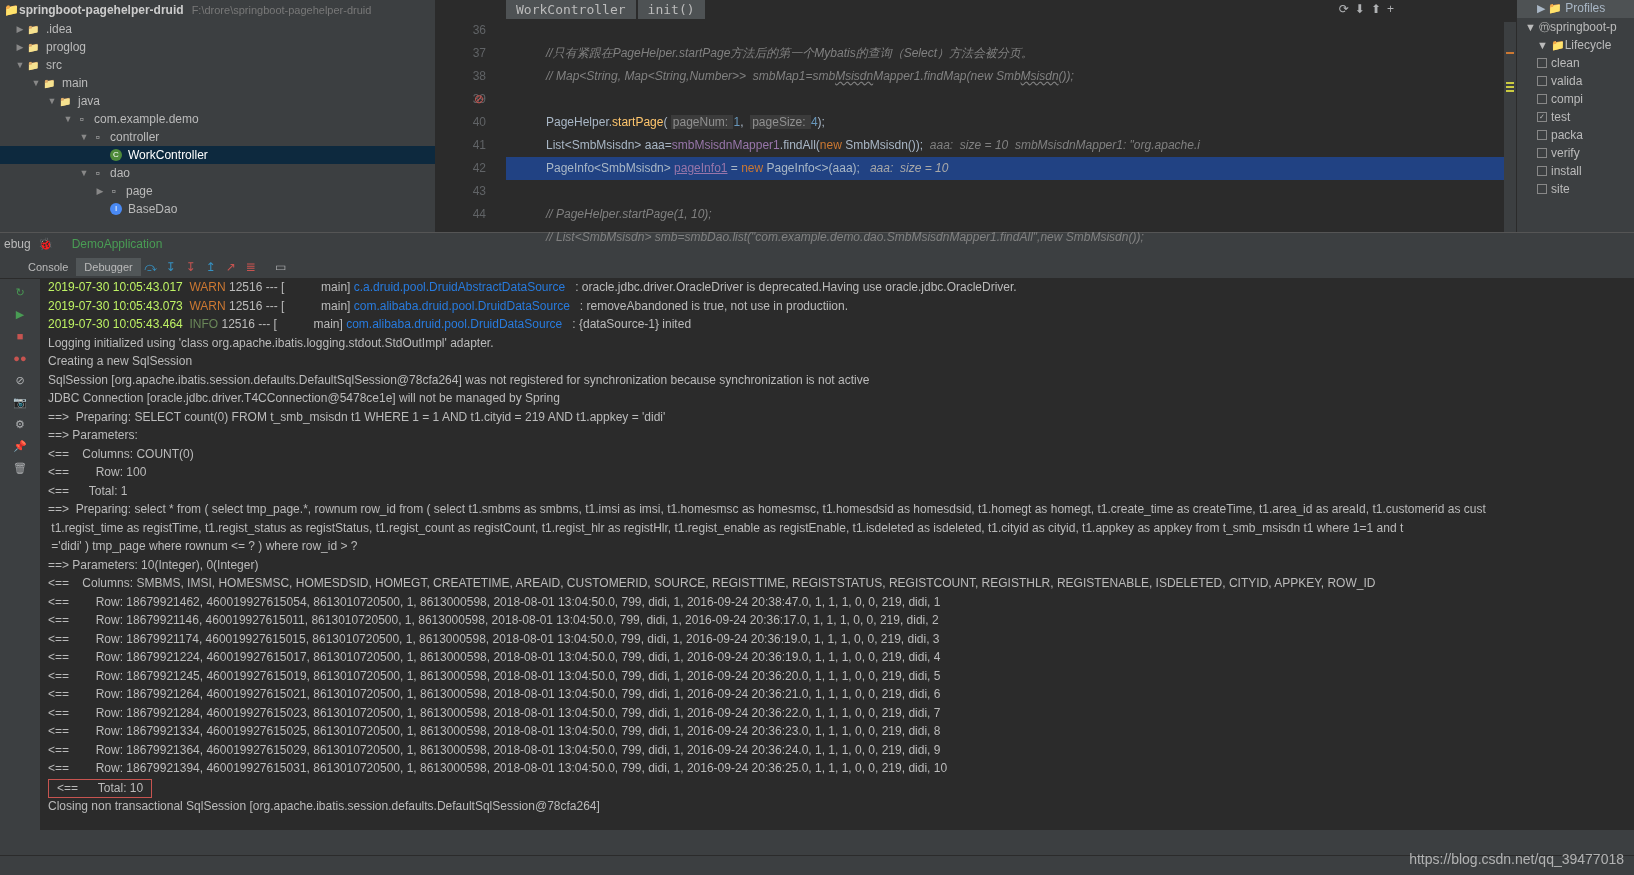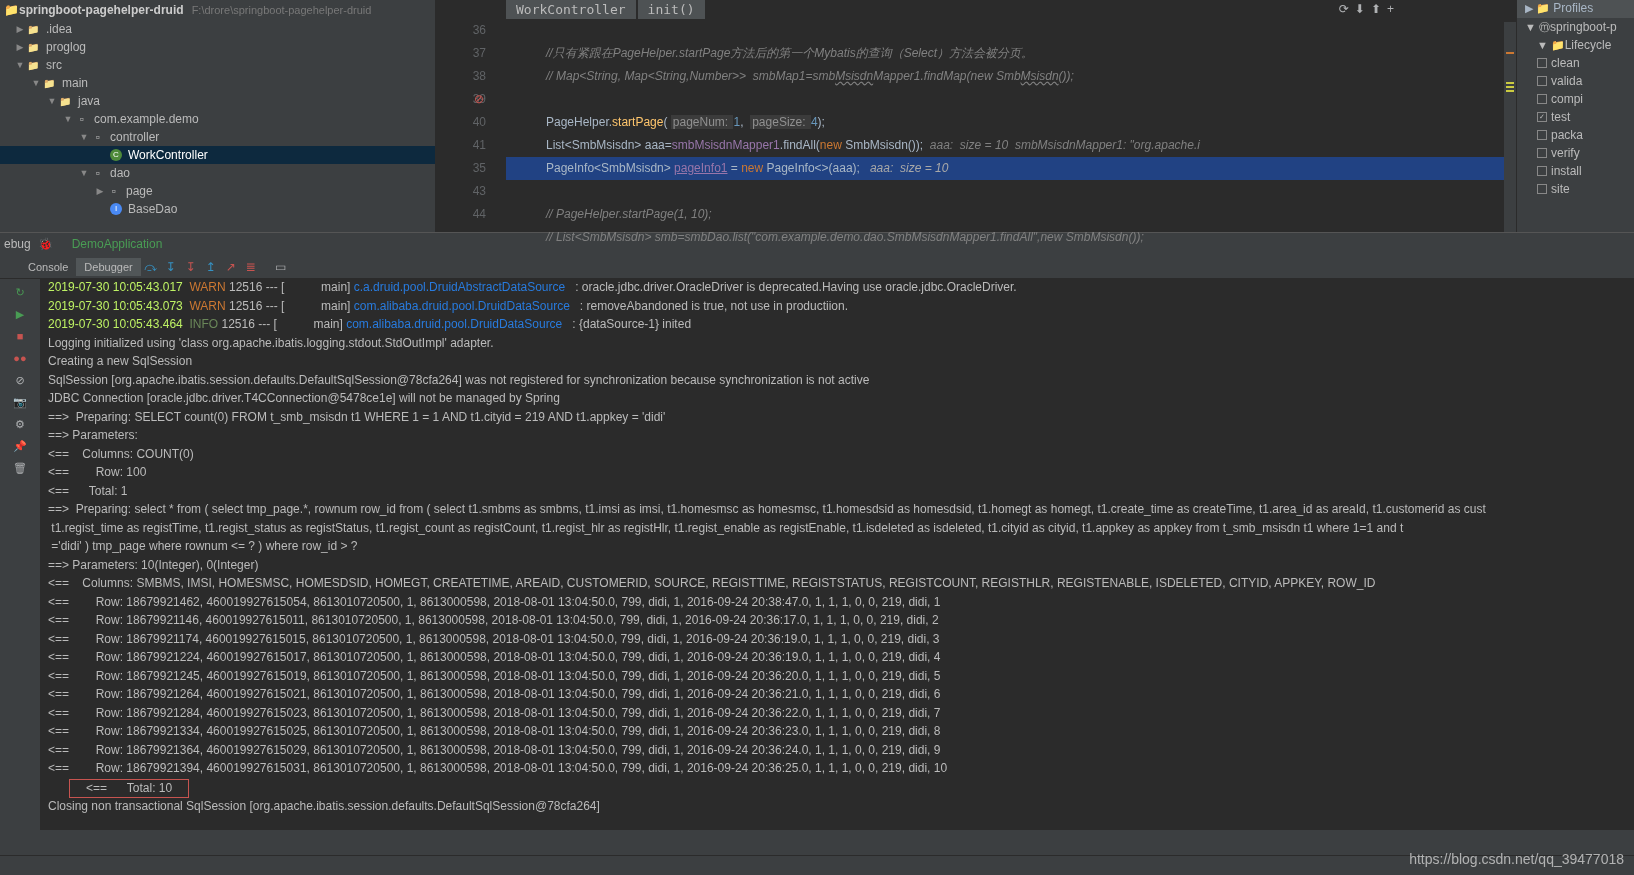--- a/index.html
+++ b/index.html
@@ -26,39 +26,39 @@
 .code-lines { flex:1; white-space:pre; overflow:hidden; }
 .hl-line { background:#214283; display:inline-block; width:100%; }
 .kw { color:#cc7832; }
 .num { color:#6897bb; }
 .comment { color:#808080; font-style:italic; }
 .method { color:#ffc66d; }
 .param { color:#909090; background:#3b3b3b; padding:0 2px;}
 .field { color:#9876aa; }
 .underline { text-decoration:underline wavy #808080; }
 .right-panel { width:118px; background:#3c3f41; border-left:1px solid #2b2b2b; }
-.right-panel .hdr { background:#4e5254; height:18px; padding:1px 8px; font-size:11px; }
+.right-panel .hdr { background:#4e5254; height:18px; padding:1px 20px; font-size:11px; }
 .right-panel .item { height:18px; padding:1px 2px 1px 20px; font-size:11px; color:#bbb; display:flex; align-items:center;}
 .right-panel .chk { width:10px; height:10px; border:1px solid #888; margin-right:4px; font-size:7px; text-align:center; line-height:8px;}
 .bottom { height:598px; background:#2b2b2b; display:flex; flex-direction:column; border-top:1px solid #555;}
 .debug-hdr { height:22px; background:#3c3f41; display:flex; align-items:center; padding:0 4px; color:#bbb; }
 .debug-hdr .app { color:#499c54; margin-left:18px;}
 .toolbar { height:24px; background:#3c3f41; display:flex; align-items:center; border-bottom:1px solid #2b2b2b; }
 .toolbar .tab { padding:3px 8px; font-size:11px; color:#bbb; cursor:pointer;}
 .toolbar .tab.active { background:#515658; }
 .toolbar .tbtn { width:20px; height:20px; display:flex; align-items:center; justify-content:center; color:#afb1b3; cursor:pointer; font-size:12px;}
 .console-wrap { flex:1; display:flex; overflow:hidden;}
 .console-left { width:40px; background:#3c3f41; display:flex; flex-direction:column; align-items:center; padding-top:2px;}
 .console-left .btn { width:20px; height:20px; margin:1px 0; color:#afb1b3; font-size:11px; text-align:center; line-height:20px; cursor:pointer;}
 .console { flex:1; background:#2b2b2b; font-family:Consolas,'Courier New',monospace; font-size:12px; line-height:17.5px; color:#bbb; padding:0 8px; white-space:pre; overflow:hidden;}
 .console .ts { color:#bef264; }
 .console .warn { color:#cc7832; }
 .console .info { color:#6a8759; }
 .console .link { color:#287bde; }
-.total-box { border:1px solid #c75450; display:inline-block; padding:0 16px;margin-left:21px; }
+.total-box { border:1px solid #c75450; display:inline-block; padding:0 8px; }
 .watermark { position:absolute; bottom:8px; right:10px; color:#cfcfcf; font-size:14px; opacity:0.8; font-family:sans-serif; z-index:50;}
 .status { position:absolute; bottom:0; left:0; right:0; height:20px; background:#3c3f41; border-top:1px solid #2b2b2b;}
 .editor-scroll { position:absolute; right:0; top:22px; bottom:0; width:12px; background:#3c3f41;}
 .editor-scroll .mark { position:absolute; width:8px; left:2px; height:2px; }
 .top-icons { position:absolute; top:2px; right:122px; display:flex; gap:6px; color:#afb1b3;}
 </style>
 </head>
 <body>
 
 <div class="top">
@@ -134,21 +134,21 @@
       <span class="crumb">init()</span>
     </div>
     <div class="code">
       <div class="gutter">
         <div>36</div>
         <div>37</div>
         <div>38</div>
         <div style="position:relative"><span>39</span><span class="err">⊘</span></div>
         <div>40</div>
         <div>41</div>
-        <div>35</div>
+        <div>42</div>
         <div>43</div>
         <div>44</div>
       </div>
       <div class="code-lines">
 <span class="comment">            //只有紧跟在PageHelper.startPage方法后的第一个Mybatis的查询（Select）方法会被分页。</span>
 <span class="comment"><span>            // Map&lt;String, Map&lt;String,Number&gt;&gt;  smbMap1=smb</span><span class="underline">Msisdn</span><span>Mapper1.findMap(new Smb</span><span class="underline">Msisdn</span><span>());</span></span>
 <span> </span>
 <span><span>            PageHelper.</span><span class="method">startPage</span><span>( </span><span class="param">pageNum: </span><span class="num">1</span><span>,  </span><span class="param">pageSize: </span><span class="num">4</span><span>);</span></span>
 <span><span>            List&lt;SmbMsisdn&gt; aaa=</span><span class="field">smbMsisdnMapper1</span><span>.findAll(</span><span class="kw">new</span><span> SmbMsisdn());  </span><span class="comment" style="font-style:italic">aaa:  size = 10  smbMsisdnMapper1: "org.apache.i</span></span>
 <span class="hl-line"><span>            PageInfo&lt;SmbMsisdn&gt; </span><span class="field" style="text-decoration:underline">pageInfo1</span><span> = </span><span class="kw">new</span><span> PageInfo&lt;&gt;(aaa);   </span><span class="comment" style="font-style:italic;color:#a8a8a8">aaa:  size = 10</span></span>

